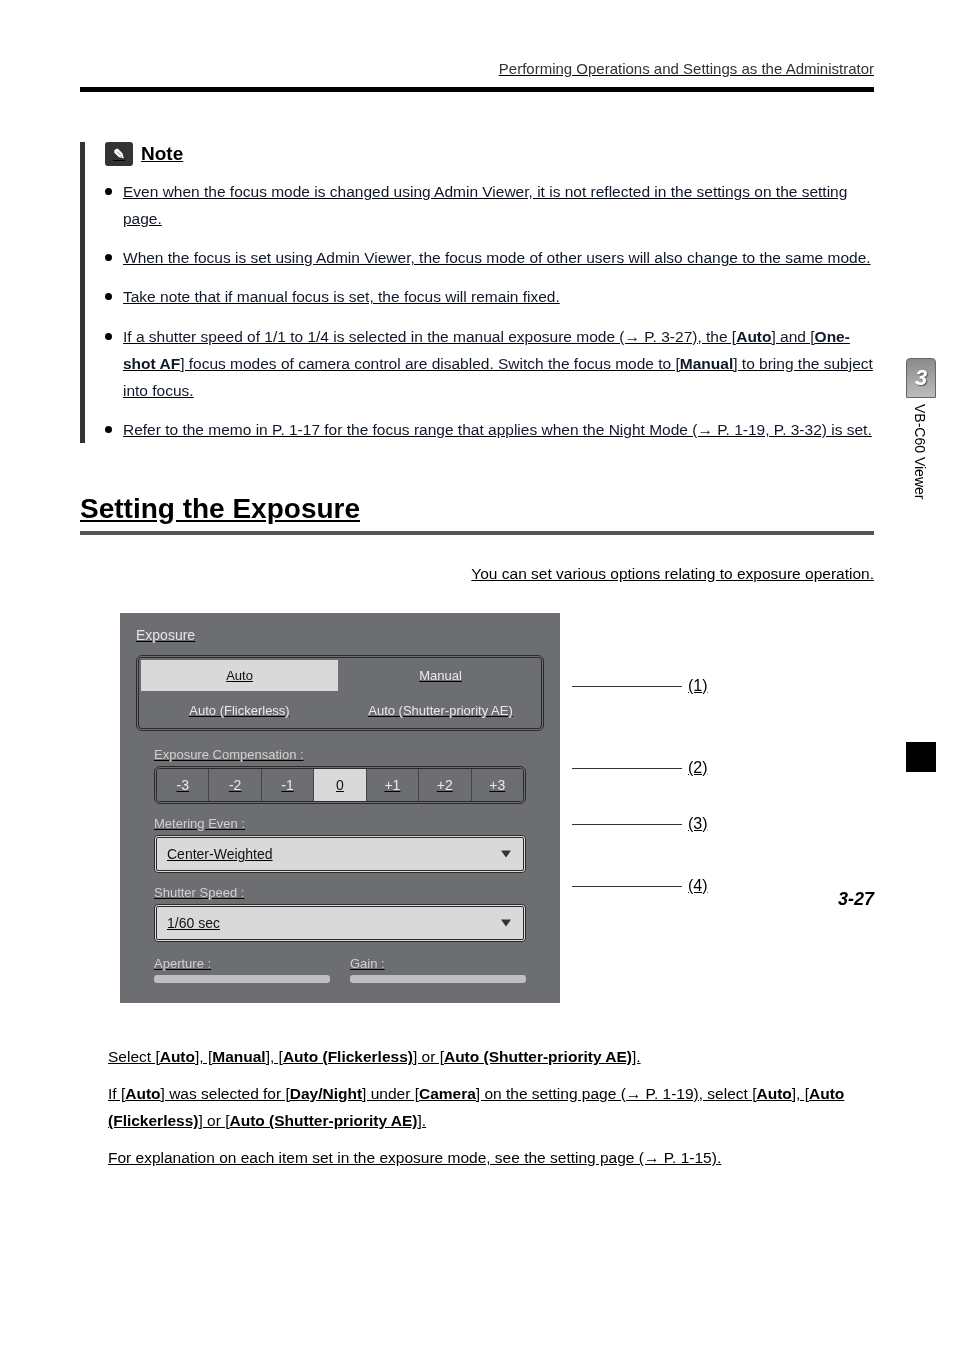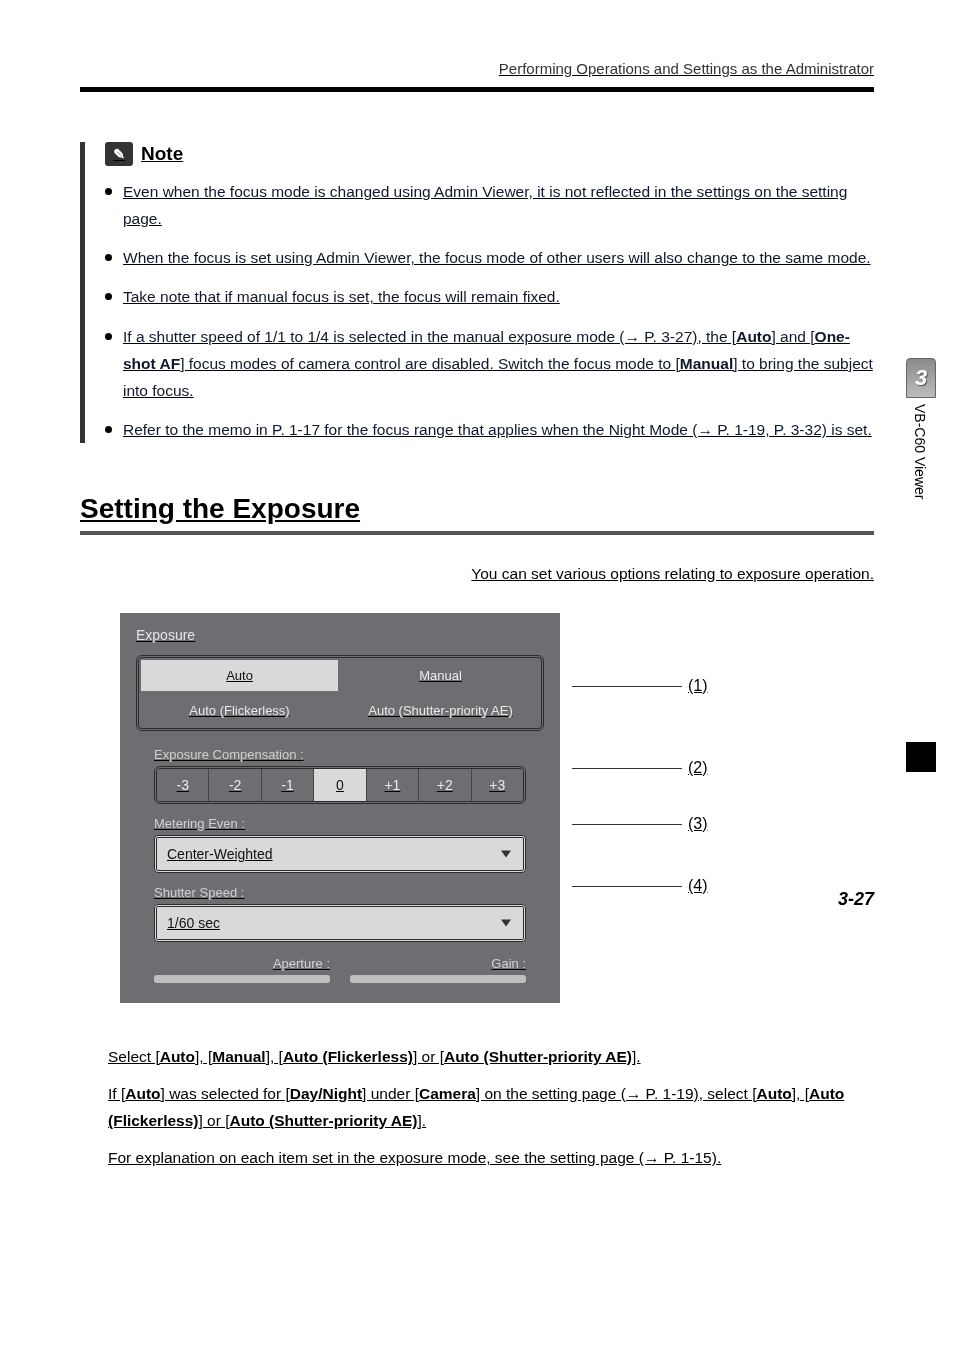--- a/index.html
+++ b/index.html
@@ -178,21 +178,21 @@
     border-left: 5px solid transparent;
     border-right: 5px solid transparent;
     border-top: 7px solid #333;
   }
   .bottom-row {
     display: flex;
     gap: 20px;
     margin: 14px 18px 0 18px;
   }
   .bottom-col { flex: 1; }
-  .bottom-label { color: #d0d0d0; font-size: 13px; margin-bottom: 4px; text-align: right; }
+  .bottom-label { color: #d0d0d0; font-size: 13px; margin-bottom: 4px; }
   .slider-track {
     height: 8px;
     background: #bfbfbf;
     border-radius: 3px;
     position: relative;
   }
   .callouts {
     display: flex;
     flex-direction: column;
   }

